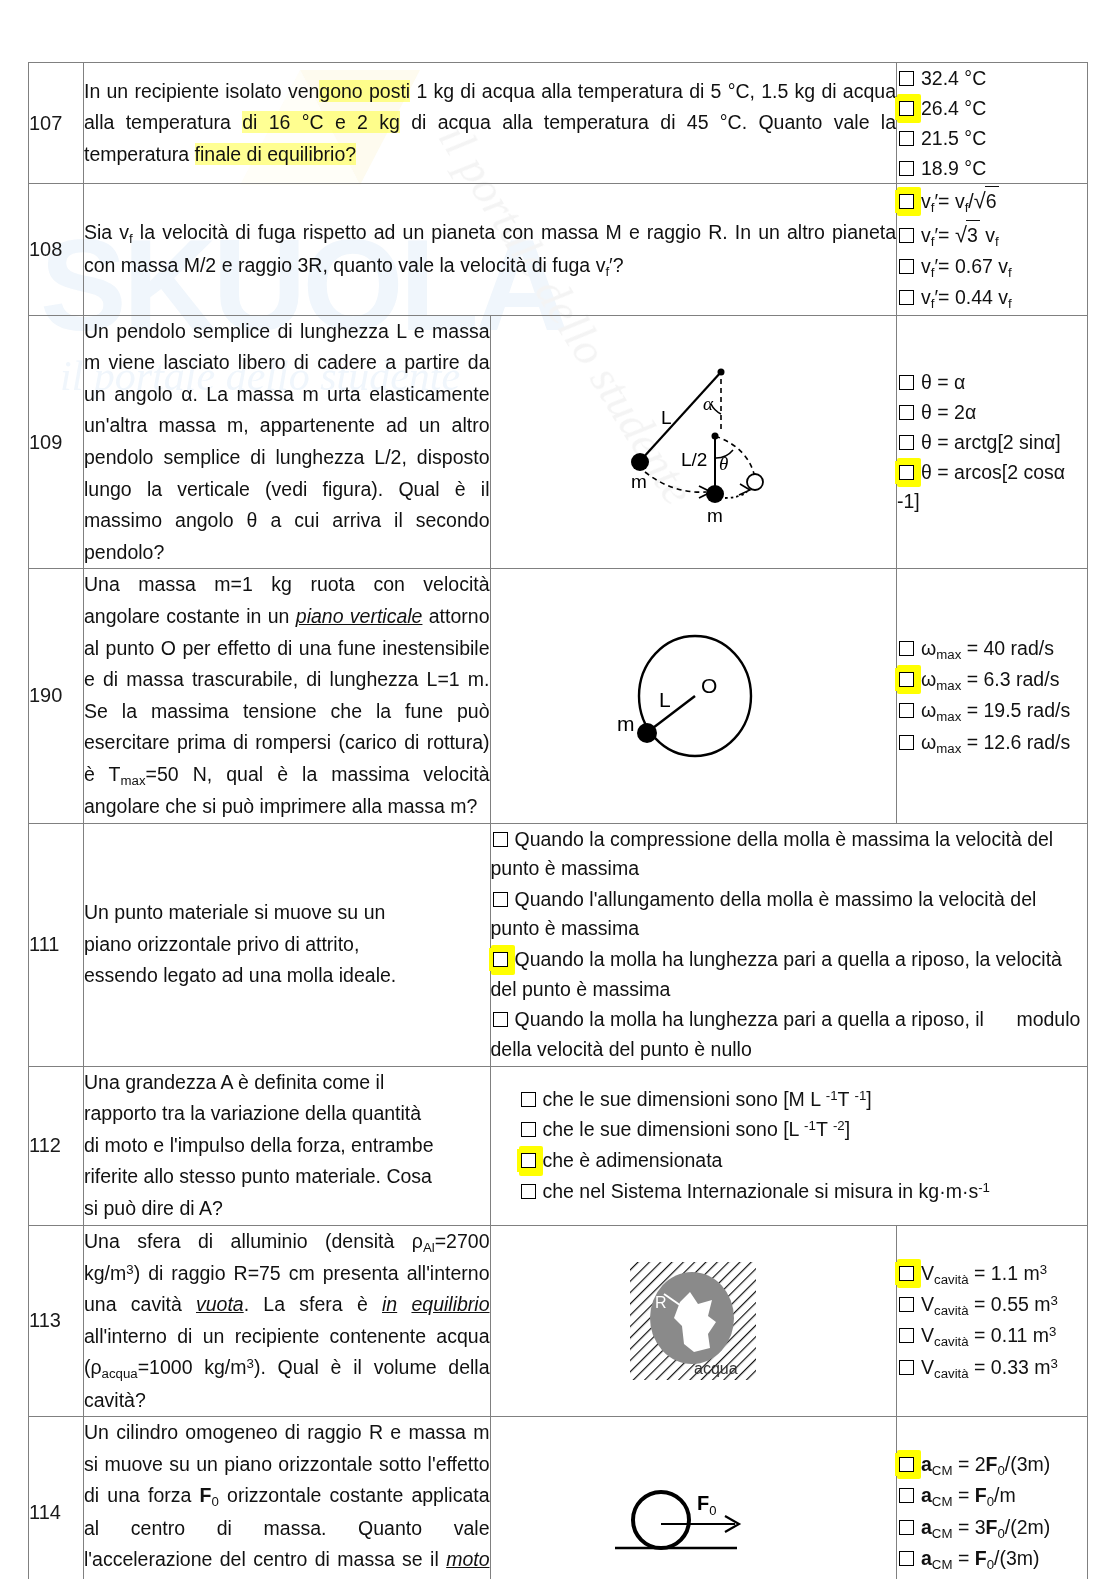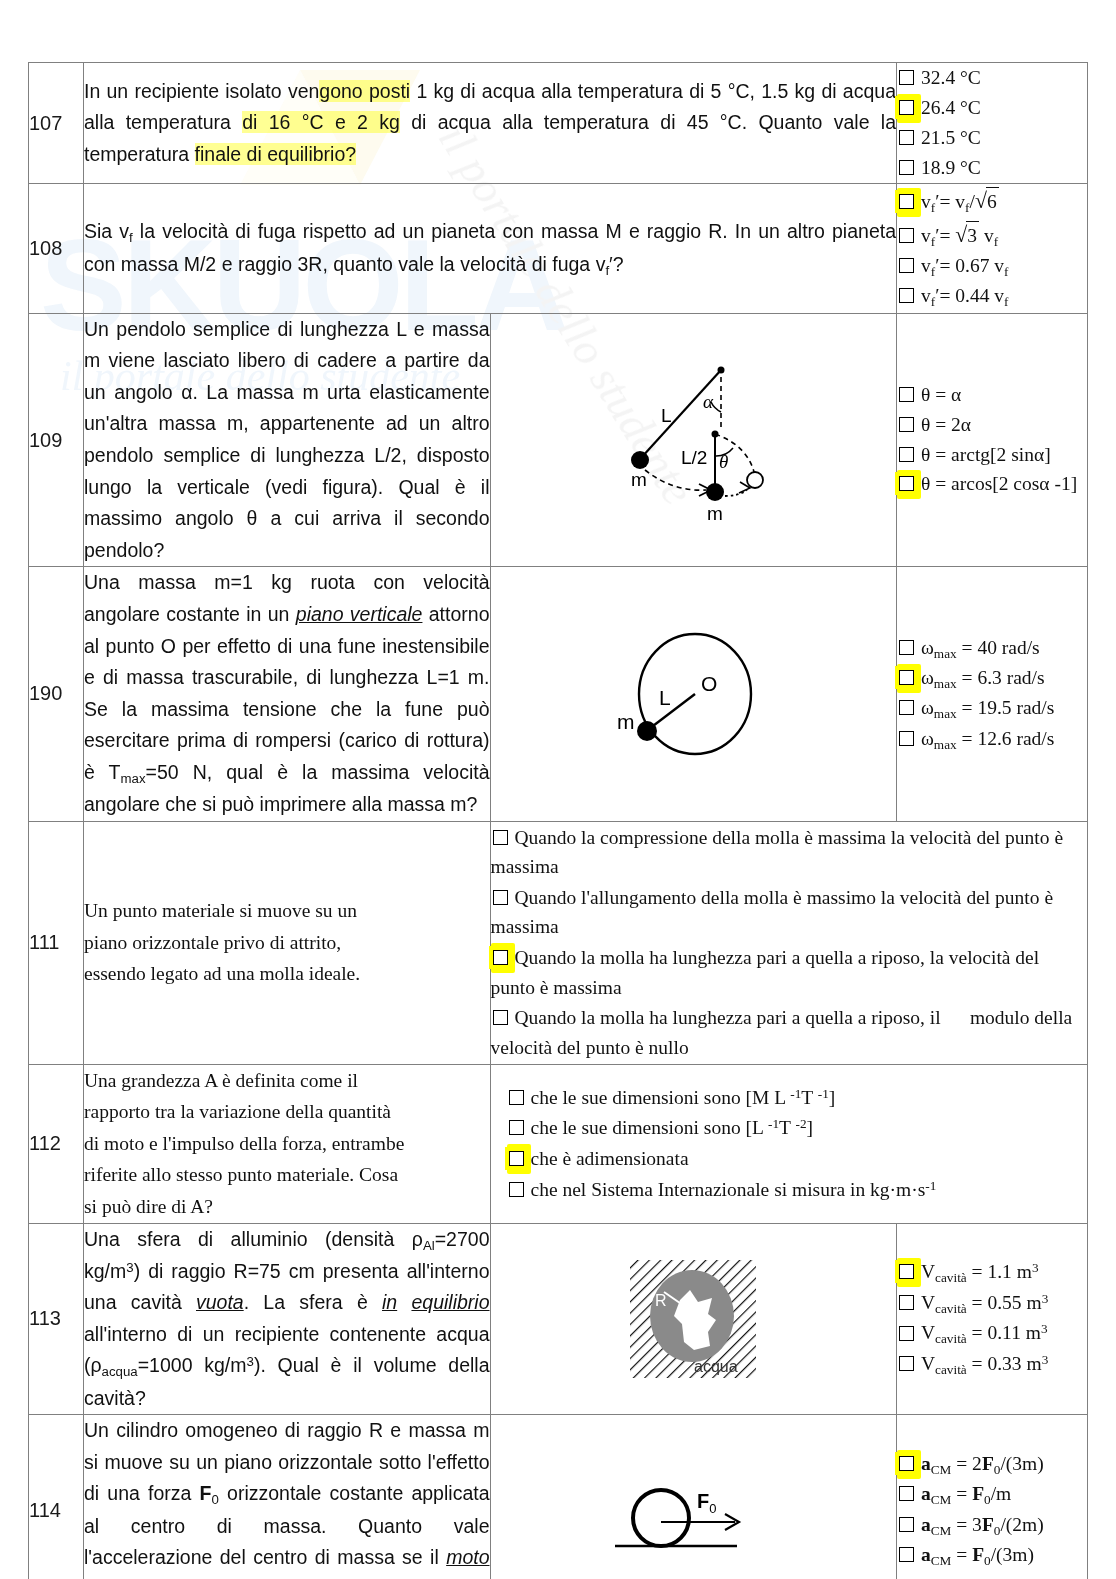--- a/index.html
+++ b/index.html
@@ -56,31 +56,30 @@
   .qtext {
     padding: 10px 12px 10px 14px;
     font-size: 19.5px;
     line-height: 1.62;
     text-align: justify;
     text-justify: inter-word;
     hyphens: none;
     color: #111;
     margin-top: 34px;
   }
-  .qtext.noj { text-align: left; font-family: Liberation Serif, serif; }
+  .qtext.noj { text-align: left; }
   .figcell {
     padding: 2px 4px;
     text-align: center;
     vertical-align: middle;
   }
   .answers {
     padding: 6px 6px 6px 8px;
     font-size: 19.5px;
     line-height: 1.48;
-    font-family: Liberation Serif, serif;
   }
   .answers.wide { font-size: 19.5px; line-height: 1.52; }
 
   .opt {
     display: block;
     margin: 1px 0;
     white-space: normal;
   }
   .opt .cb {
     display: inline-block;
@@ -261,21 +260,21 @@
 
   <tr>
     <td class="num">112</td>
     <td class="qtext noj" style="height:148px">
       Una grandezza A è definita come il<br>
       rapporto tra la variazione della quantità<br>
       di moto e l'impulso della forza, entrambe<br>
       riferite allo stesso punto materiale. Cosa<br>
       si può dire di A?
     </td>
-    <td class="answers wide" colspan="2" style="padding-left:16px">
+    <td class="answers wide" colspan="2" style="padding-left:28px">
       <span class="opt"><span class="cbwrap"><span class="cb"></span></span>che le sue dimensioni sono [M L <sup>-1</sup>T <sup>-1</sup>]</span>
       <span class="opt"><span class="cbwrap"><span class="cb"></span></span>che le sue dimensioni sono [L <sup>-1</sup>T <sup>-2</sup>]</span>
       <span class="opt hl"><span class="cbwrap"><span class="cb"></span></span>che è adimensionata</span>
       <span class="opt"><span class="cbwrap"><span class="cb"></span></span>che nel Sistema Internazionale si misura in kg·m·s<sup>-1</sup></span>
     </td>
   </tr>
 
   <tr>
     <td class="num">113</td>
     <td class="qtext" style="width:570px;height:140px">

